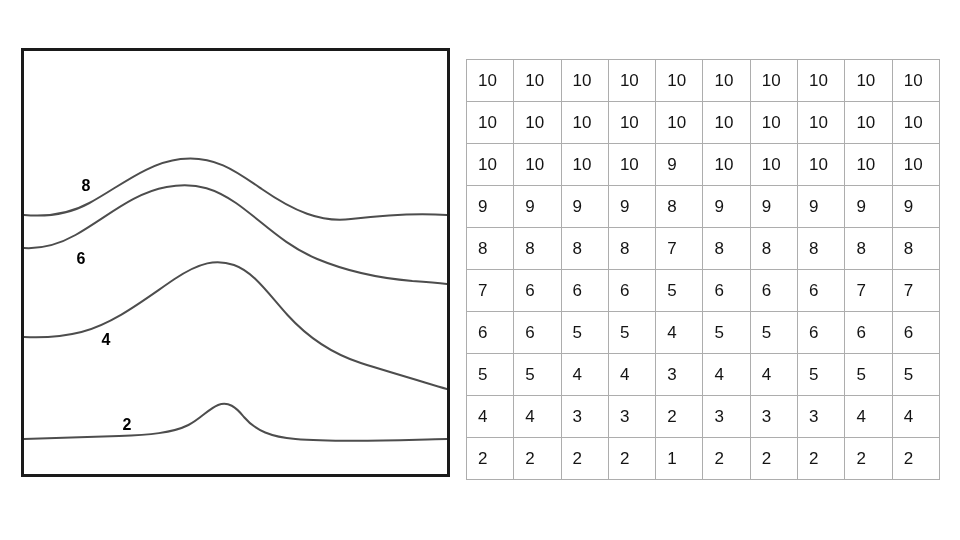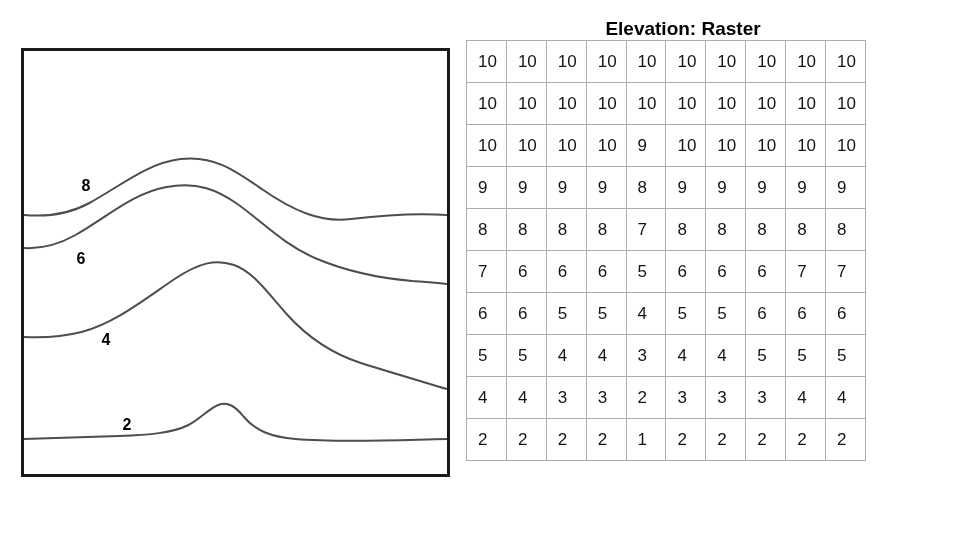--- a/index.html
+++ b/index.html
@@ -72,22 +72,22 @@
     color: #000000;
     line-height: 1;
     white-space: nowrap;
     transform: translate(-50%, -50%);
   }
 
   
   #raster-panel {
     position: absolute;
     left: 466px;
-    top: 40px;
-    width: 400px;
+    top: 59px;
+    width: 474px;
     height: 421px;
     box-sizing: border-box;
   }
   #raster-table {
     width: 100%;
     height: 100%;
     border-collapse: collapse;
     table-layout: fixed;
   }
   #raster-table td {
@@ -102,21 +102,20 @@
     box-sizing: border-box;
     background: #ffffff;
   }
 </style>
 </head>
 <body>
 
 <div id="page">
 
 
-  <div class="panel-title" id="raster-title">Elevation: Raster</div>
 
   <div id="vector-panel">
     <svg id="vector-svg" viewBox="0 0 427 423" preserveAspectRatio="none">
         <path d="M 0 164 C 22 166, 44 164, 66 152 C 96 136, 124 112, 158 108 C 192 104, 214 120, 240 138 C 272 160, 300 172, 330 168 C 372 163, 400 162, 427 164" class="contour-path"></path>
         <path d="M 0 197 C 18 198, 34 194, 52 184 C 84 166, 110 142, 144 136 C 176 130, 196 140, 214 152 C 240 170, 262 194, 296 208 C 330 222, 368 228, 392 230 C 410 231, 420 232, 427 233" class="contour-path"></path>
         <path d="M 0 286 C 20 287, 38 286, 58 281 C 92 272, 122 248, 152 228 C 178 211, 194 208, 212 214 C 232 221, 246 242, 266 264 C 288 288, 312 303, 340 312 C 372 322, 400 330, 427 338" class="contour-path"></path>
         <path d="M 0 388 C 30 387, 62 386, 96 385 C 126 384, 150 382, 166 374 C 178 368, 186 358, 196 354 C 206 350, 214 356, 222 366 C 234 380, 250 386, 274 388 C 320 392, 380 389, 427 388" class="contour-path"></path>
       </svg>
   <div class="contour-label" style="left: 62px; top: 135px;">8</div>
       <div class="contour-label" style="left: 57px; top: 208px;">6</div>

